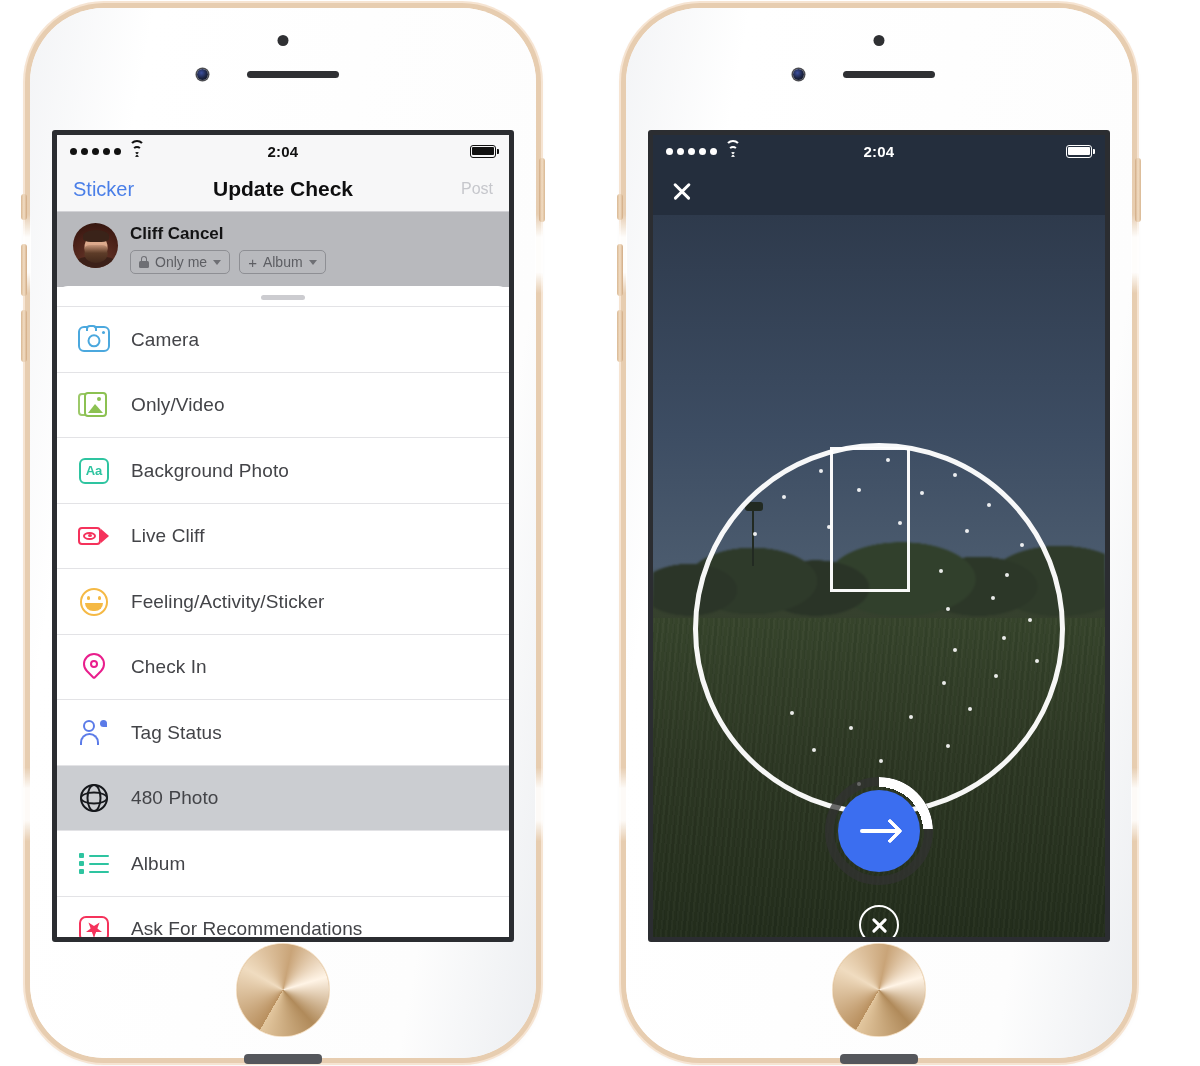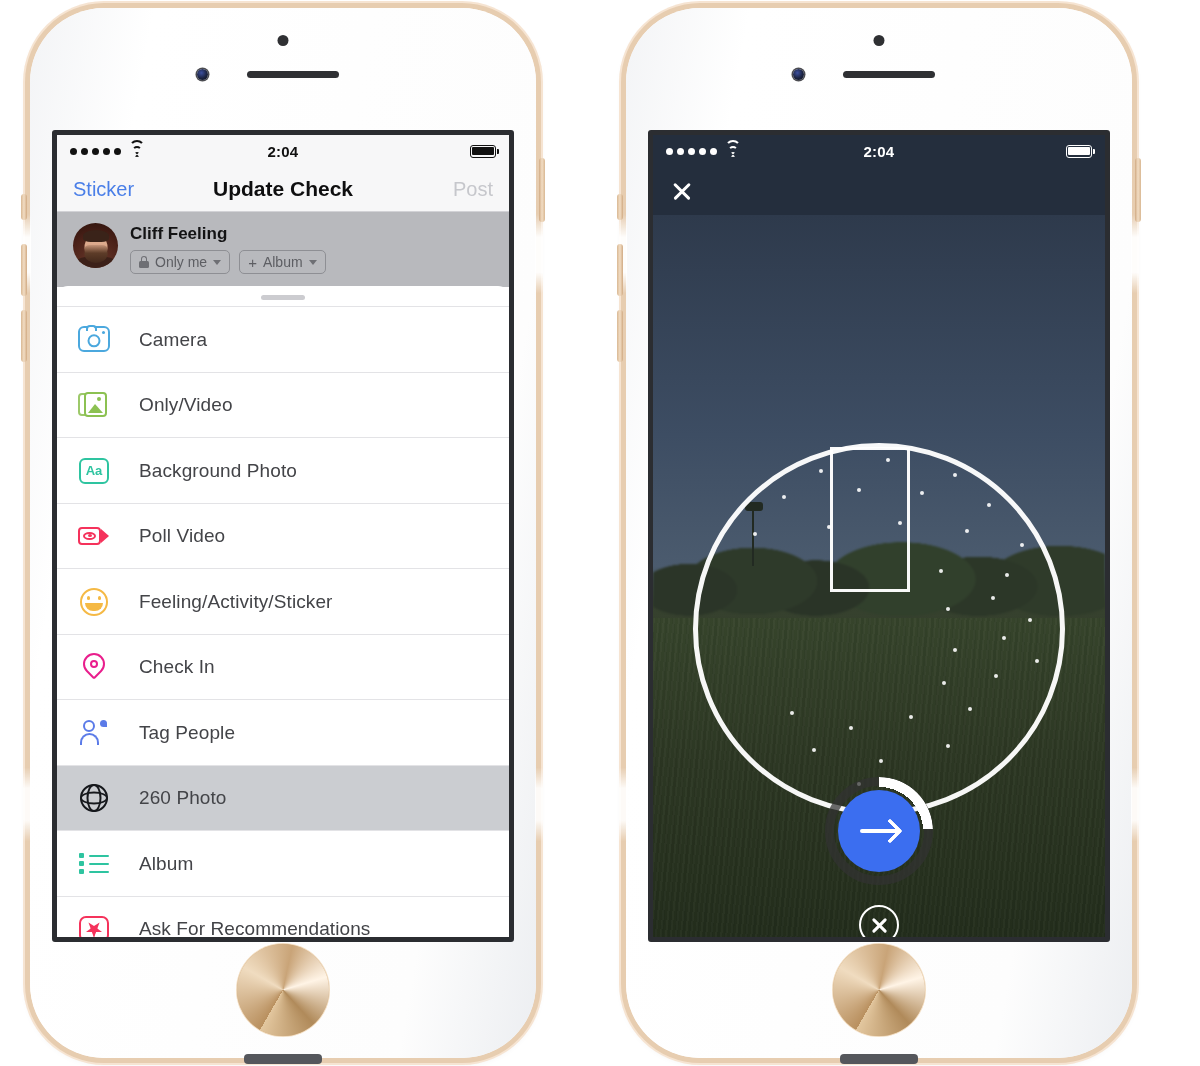--- a/index.html
+++ b/index.html
@@ -126,21 +126,21 @@
   .battery::after{ content:""; position:absolute; right:-4px; top:3.5px; width:2.4px; height:5px; background:currentColor; border-radius:0 1px 1px 0;}
   .battery i{ position:absolute; inset:1.4px; background:currentColor; border-radius:1px; }
 
   
   .navbar{
     height:45px; background:#f7f7f8; display:flex; align-items:center;
     padding:0 16px; border-bottom:1px solid #d2d2d6; position:relative;
   }
   .nav-cancel{ font-size:20px; color:#4a7fe8; }
   .nav-title{ position:absolute; left:0; right:0; text-align:center; font-size:21px; font-weight:bold; color:#0e0e0f; }
-  .nav-post{ margin-left:auto; font-size:20px; color:#c6c7cc; }
+  .nav-post{ margin-left:auto; font-size:16px; color:#c6c7cc; }
 
   
   .composer{
     background:#b8b9bd; padding:11px 16px 13px 16px; display:flex; gap:12px; align-items:flex-start;
   }
   .avatar{
     width:45px; height:45px; border-radius:50%; flex:none; overflow:hidden; position:relative;
     background: radial-gradient(circle at 50% 90%, #6b3a2c 0%, #4b2118 60%, #2c120c 100%);
   }
   .avatar .face{
@@ -172,21 +172,21 @@
   .lock-ico{ width:10px; height:12px; position:relative; flex:none; }
   .lock-ico .body2{ position:absolute; bottom:0; width:10px; height:7px; border-radius:1.5px; background:#6e6f74; }
   .lock-ico .shackle{ position:absolute; top:0; left:2px; width:6px; height:6px; border:1.6px solid #6e6f74; border-bottom:none; border-radius:3px 3px 0 0; }
   .caret{ width:0;height:0;border-left:4.5px solid transparent;border-right:4.5px solid transparent;border-top:5.5px solid #6e6f74; }
   .plus-ico{ font-size:15px; color:#5d5e63; line-height:1; }
 
   
   .sheet{ background:#fff; border-radius:11px 11px 0 0; margin-top:-1px; overflow:hidden; }
   .grabber{ width:44px; height:5px; border-radius:3px; background:#ccccd0; margin:9px auto 6px auto; }
   .row{
-    height:65.5px; display:flex; align-items:center; gap:8px;
+    height:65.5px; display:flex; align-items:center; gap:0;
     border-top:1px solid #e3e3e6; padding:0 0 0 21px; background:#fff;
   }
   .row:first-of-type{ border-top:none; }
   .row.selected{ background:#cbcdd1; }
   .row-ico{ width:32px; height:32px; flex:none; position:relative; margin-right:21px; }
   .row-label{ font-size:19px; color:#434448; letter-spacing:.1px; }
 
   
   .bx{ position:absolute; inset:2px 0 4px 0; border:2.2px solid currentColor; border-radius:6px; }
 
@@ -422,21 +422,21 @@
       </div>
 
       <div class="composer">
         <div class="avatar">
           <span class="body"></span>
           <span class="face"></span>
           <span class="beard"></span>
           <span class="hair"></span>
         </div>
         <div>
-          <div class="cmp-name">Cliff Feeling</div>
+          <div class="cmp-name">Cliff Cancel</div>
           <div class="chips">
             <span class="chip">
               <span class="lock-ico">
                   <span class="body2"></span>
                   <span class="shackle"></span>
                 </span>
               <span>Only me</span>
               <span class="caret"></span>
             </span>
             <span class="chip">
@@ -480,21 +480,21 @@
           <span class="row-label">Background Photo</span>
         </div>
 
         <div class="row">
           <span class="row-ico ic-live">
             <span class="body3"></span>
               <span class="eye"></span>
               <span class="pup"></span>
               <span class="tri"></span>
           </span>
-          <span class="row-label">Poll Video</span>
+          <span class="row-label">Live Cliff</span>
         </div>
 
         <div class="row">
           <span class="row-ico ic-smile">
             <span class="face2"></span>
               <span class="e l"></span>
               <span class="e r"></span>
               <span class="mouth"></span>
           </span>
           <span class="row-label">Feeling/Activity/Sticker</span>
@@ -507,30 +507,30 @@
           </span>
           <span class="row-label">Check In</span>
         </div>
 
         <div class="row">
           <span class="row-ico ic-tag">
             <span class="head"></span>
               <span class="shoulder"></span>
               <span class="badge"></span>
           </span>
-          <span class="row-label">Tag People</span>
+          <span class="row-label">Tag Status</span>
         </div>
 
         <div class="row selected">
           <span class="row-ico ic-360">
             <span class="o"></span>
               <span class="v"></span>
               <span class="h"></span>
           </span>
-          <span class="row-label">260 Photo</span>
+          <span class="row-label">480 Photo</span>
         </div>
 
         <div class="row">
           <span class="row-ico ic-poll">
             <span class="sq a"></span>
               <span class="ln a"></span>
             <span class="sq b"></span>
               <span class="ln b"></span>
             <span class="sq c"></span>
               <span class="ln c"></span>

